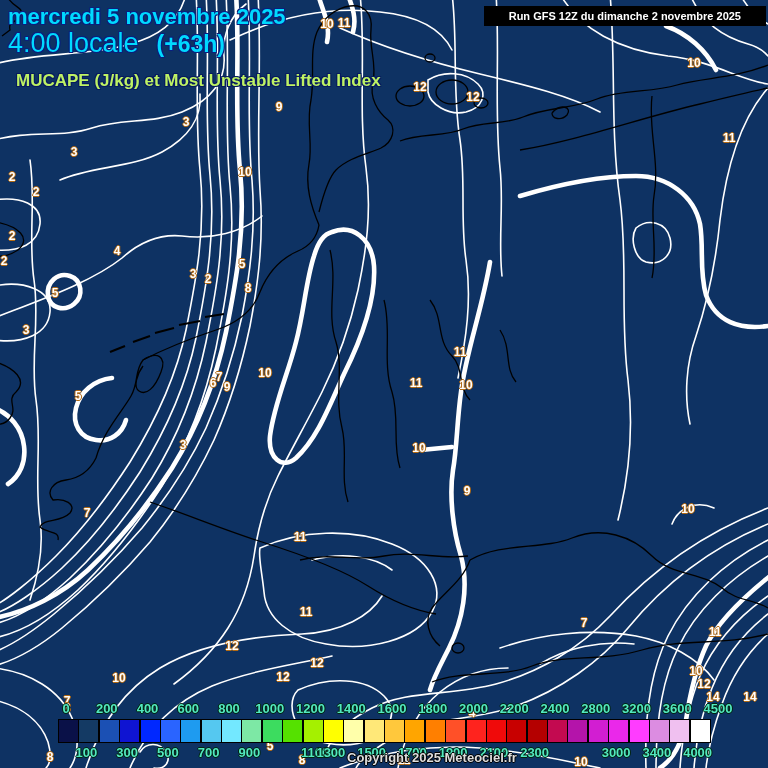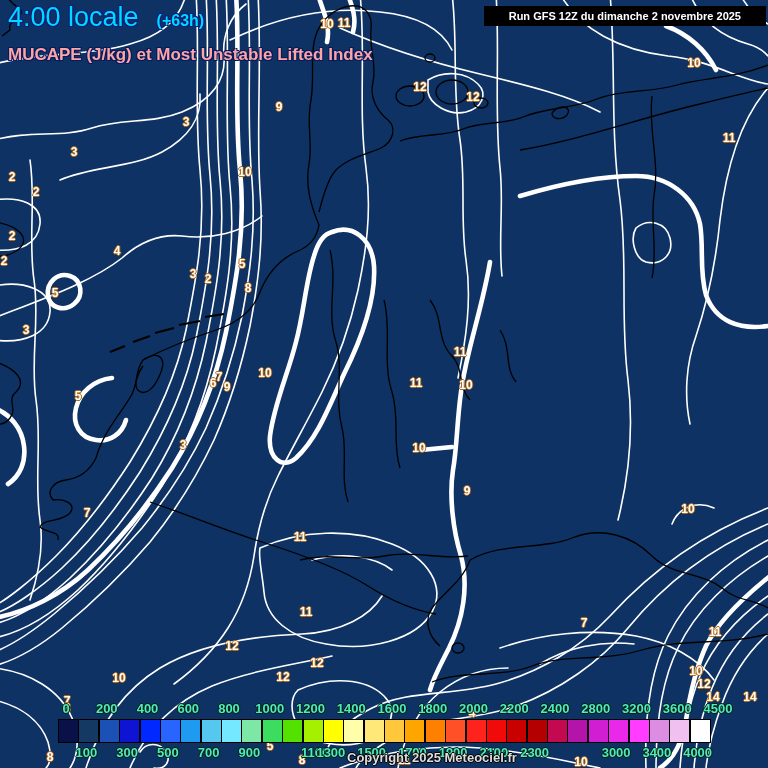--- a/index.html
+++ b/index.html
@@ -14,26 +14,27 @@
   .hdr-date{
     font-size:22px;font-weight:bold;color:#00d9ff;letter-spacing:0px;
     text-shadow:-1px -1px 0 #0a1f7e,1px -1px 0 #0a1f7e,-1px 1px 0 #0a1f7e,1px 1px 0 #0a1f7e;
   }
   .hdr-time-row{display:flex;align-items:baseline;margin-top:-2px;}
   .hdr-time{
     font-size:27px;font-weight:normal;color:#00d9ff;
     text-shadow:-1px -1px 0 #0a1f7e,1px -1px 0 #0a1f7e,-1px 1px 0 #0a1f7e,1px 1px 0 #0a1f7e;
   }
   .hdr-offset{
-    font-size:16px;font-weight:bold;color:#00d9ff;margin-left:18px;
+    font-size:23px;font-weight:bold;color:#00d9ff;margin-left:18px;
     text-shadow:-1px -1px 0 #0a1f7e,1px -1px 0 #0a1f7e,-1px 1px 0 #0a1f7e,1px 1px 0 #0a1f7e;
   }
   .hdr-title{
-    font-size:17px;font-weight:bold;color:#fca5a5;margin-top:12px;
+    font-size:17px;font-weight:bold;color:#bef264;margin-top:12px;
     text-shadow:-1px -1px 0 #071a5e,1px -1px 0 #071a5e,-1px 1px 0 #071a5e,1px 1px 0 #071a5e;
+    margin-left:8px;
   }
   
   #run-box{
     position:absolute;top:6px;right:2px;z-index:9;
     background:#000;color:#fff;font-size:11px;font-weight:bold;
     padding:4px 25px;white-space:nowrap;
   }
   
   .clabel{
     position:absolute;z-index:3;transform:translate(-50%,-50%);
@@ -217,20 +218,21 @@
       <span class="clabel" style="left: 67px; top: 708px;">8</span>
       <span class="clabel" style="left: 50px; top: 757px;">8</span>
       <span class="clabel" style="left: 472px; top: 713px;">4</span>
       <span class="clabel" style="left: 270px; top: 746px;">5</span>
       <span class="clabel" style="left: 302px; top: 760px;">8</span>
       <span class="clabel" style="left: 404px; top: 760px;">11</span>
       <span class="clabel" style="left: 581px; top: 762px;">10</span>
     </div>
 
   <div id="header">
+    <div class="hdr-date">mercredi 5 novembre 2025</div>
     <div class="hdr-time-row">
       <span class="hdr-time">4:00 locale</span>
       <span class="hdr-offset">(+63h)</span>
     </div>
     <div class="hdr-title">MUCAPE (J/kg) et Most Unstable Lifted Index</div>
   </div>
 
   <div id="run-box">Run GFS 12Z du dimanche 2 novembre 2025</div>
 
   <div id="colorbar">

